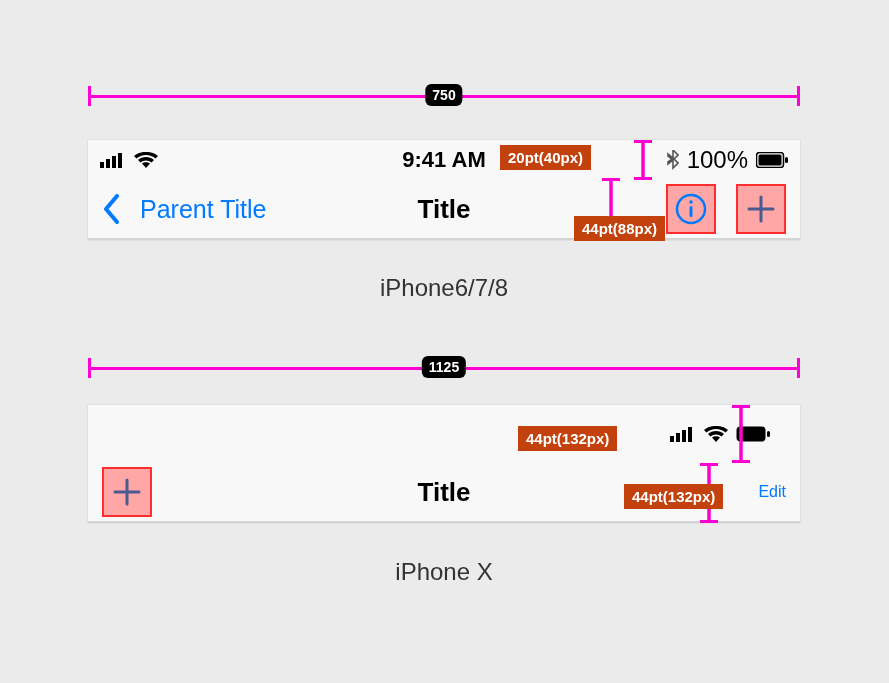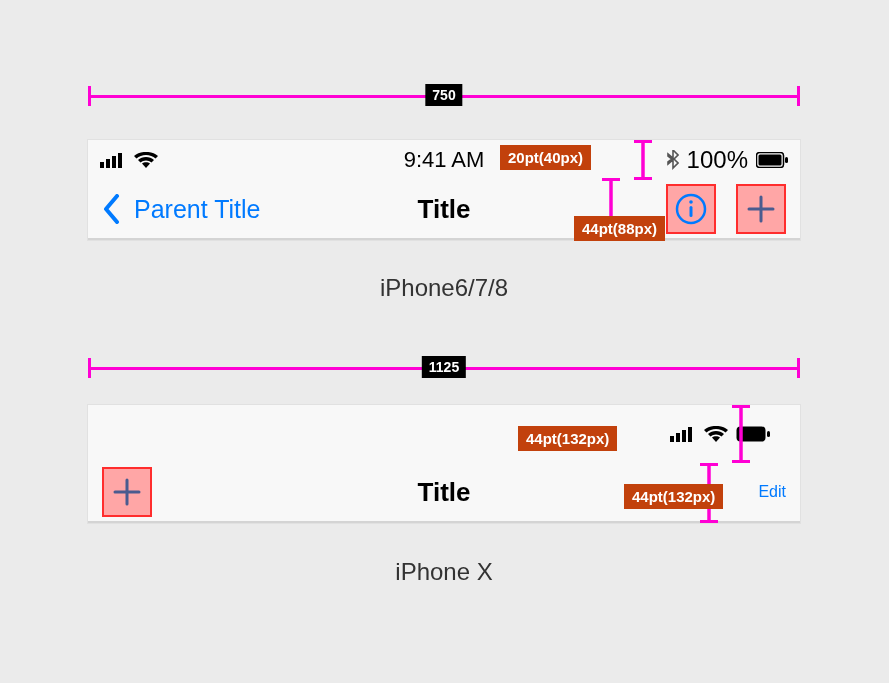--- a/index.html
+++ b/index.html
@@ -20,54 +20,55 @@
   .ruler-cap {
     position: absolute; top: 0; width: 3px; height: 20px; background: #ff00d4;
   }
   .ruler-cap.left { left: 0; }
   .ruler-cap.right { right: 0; }
   .ruler-badge {
     position: absolute; left: 50%; transform: translateX(-50%);
     top: -2px; background: #000; color: #fff;
     font-family: Arial, sans-serif; font-size: 14px; font-weight: bold;
     padding: 3px 7px;
+    border-radius: 6px;
   }
 
   
   .device {
     position: absolute; left: 88px; width: 712px;
     background: #f8f8f8;
     box-shadow: 0 0 0 1px rgba(0,0,0,.04);
   }
   .statusbar {
     display: flex; align-items: center;
     padding: 0 12px;
     position: relative;
   }
   .statusbar .left, .statusbar .right {
     display: flex; align-items: center; gap: 8px;
     flex: 1;
   }
   .statusbar .right { justify-content: flex-end; }
   .statusbar .center {
-    font-weight: 400; font-size: 22px; 
+    font-weight: 700; font-size: 22px; 
   }
   .navbar {
     display: flex; align-items: center; padding: 0 14px;
     border-bottom: 2px solid #d4d4d4;
     position: relative;
   }
   .nav-left, .nav-right {
     display: flex; align-items: center; gap: 20px; flex: 1;
   }
   .nav-right { justify-content: flex-end; }
   .nav-center {
     font-weight: 700; font-size: 26px;
   }
-  .back-group { display: flex; align-items: center; gap: 14px; color: #007aff; }
+  .back-group { display: flex; align-items: center; gap: 20px; color: #007aff; }
   .parent-title { font-size: 25px; }
   .edit-link { color: #007aff; font-size: 16px; }
 
   
   .action-sq {
     width: 50px; height: 50px; background: #ffa6a6;
     border: 2px solid #ff2d2d;
     display: flex; align-items: center; justify-content: center;
     position: relative;
   }

